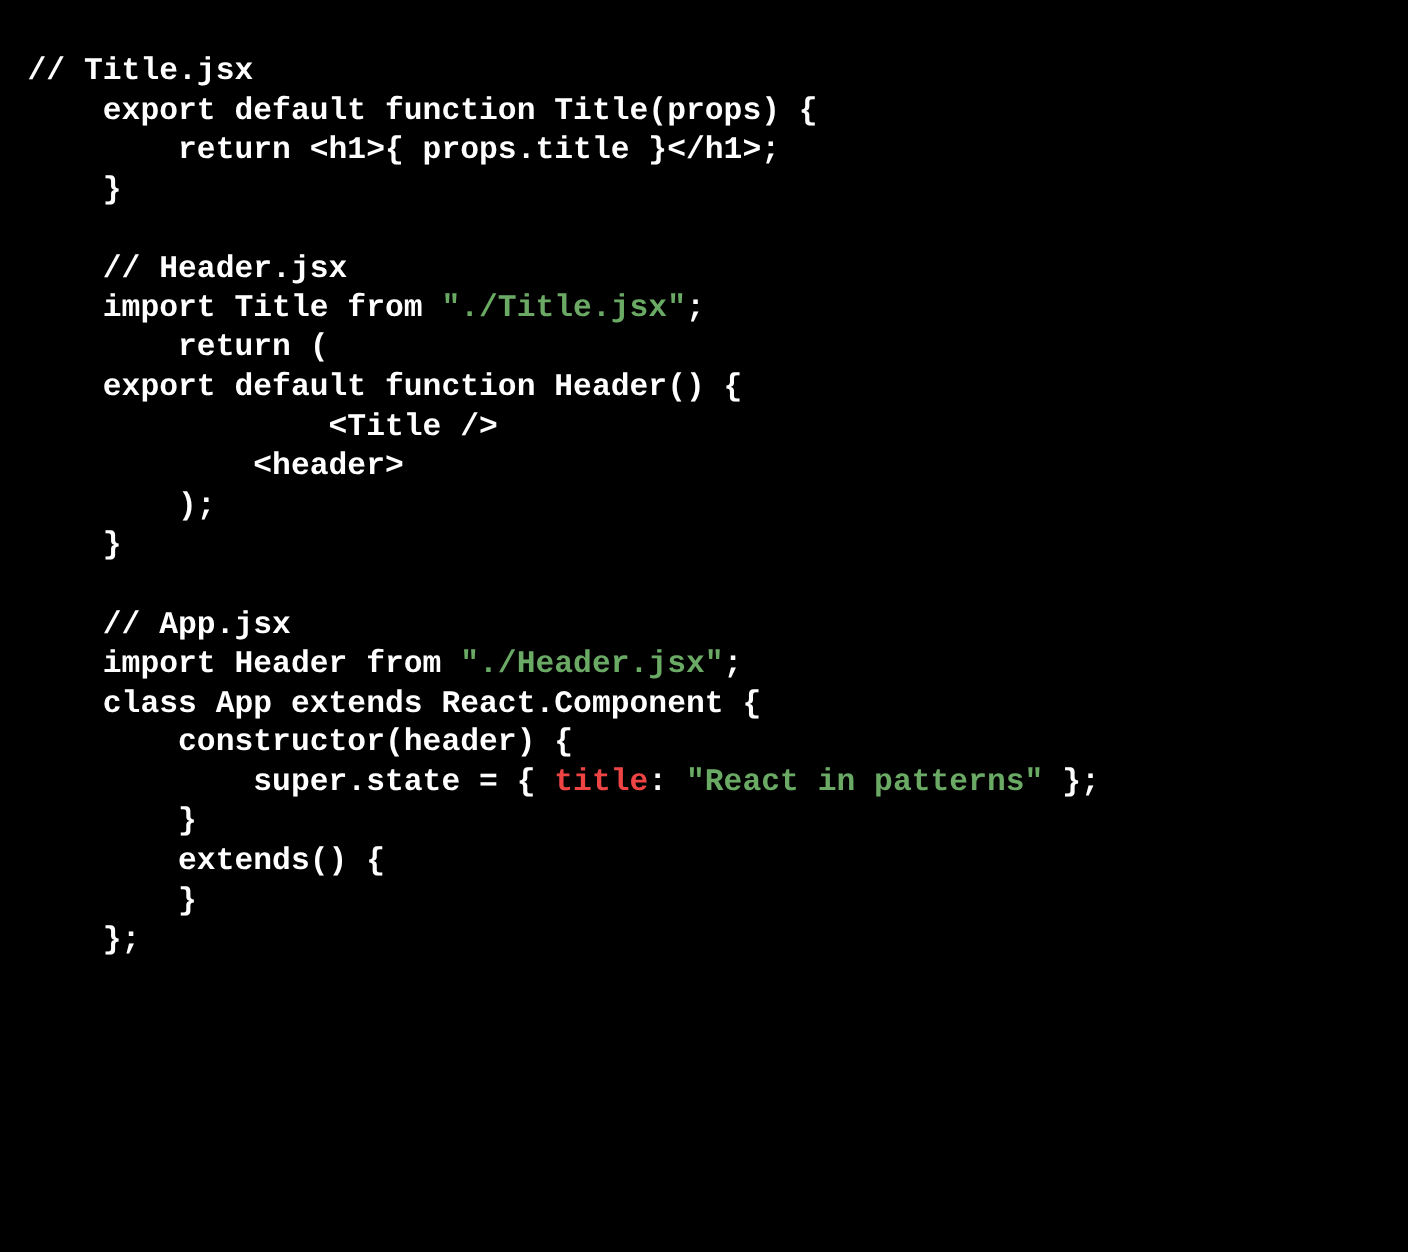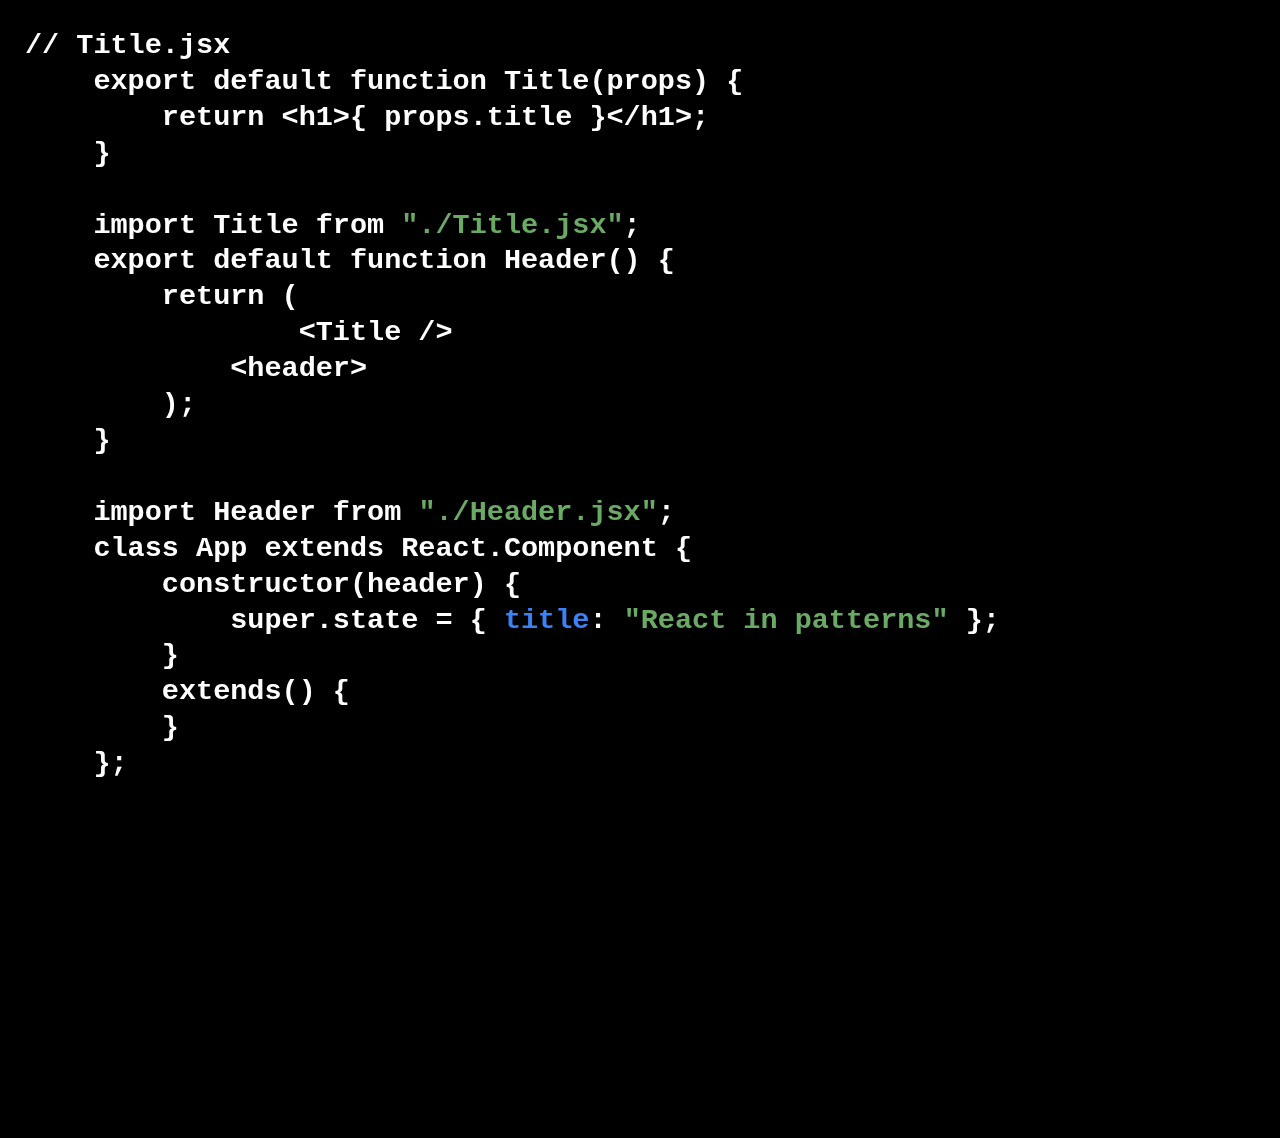--- a/index.html
+++ b/index.html
@@ -5,51 +5,53 @@
     body {
       margin: 0;
       padding: 0;
       background-color: #000000;
       width: 1280px;
       height: 1138px;
       overflow: hidden;
     }
     pre {
       margin: 0;
-      padding: 28px 25px;
+      padding: 47px 25px;
       font-family: "Courier New", Courier, monospace;
       font-size: 28.5px;
       font-weight: bold;
       line-height: 1.26;
       white-space: pre;
       color: #ffffff;
     }
     .string {
       color: #6aaa64;
     }
     .keyword {
-      color: #3b82f6;
+      color: #ef4444;
     }
   </style>
 </head>
 <body>
 
 <pre id="code-container"><span>// Title.jsx
 </span><span>    export default function Title(props) {
 </span><span>        return &lt;h1&gt;{ props.title }&lt;/h1&gt;;
 </span><span>    }
 </span><span>
+</span><span>    // Header.jsx
 </span><span>    import Title from </span><span class="string">"./Title.jsx"</span><span>;
+</span><span>        return (
 </span><span>    export default function Header() {
-</span><span>        return (
 </span><span>                &lt;Title /&gt;
 </span><span>            &lt;header&gt;
 </span><span>        );
 </span><span>    }
 </span><span>
+</span><span>    // App.jsx
 </span><span>    import Header from </span><span class="string">"./Header.jsx"</span><span>;
 </span><span>    class App extends React.Component {
 </span><span>        constructor(header) {
 </span><span>            super.state = { </span><span class="keyword">title</span><span>: </span><span class="string">"React in patterns"</span><span> };
 </span><span>        }
 </span><span>        extends() {
 </span><span>        }
 </span><span>    };
 </span></pre>
 

